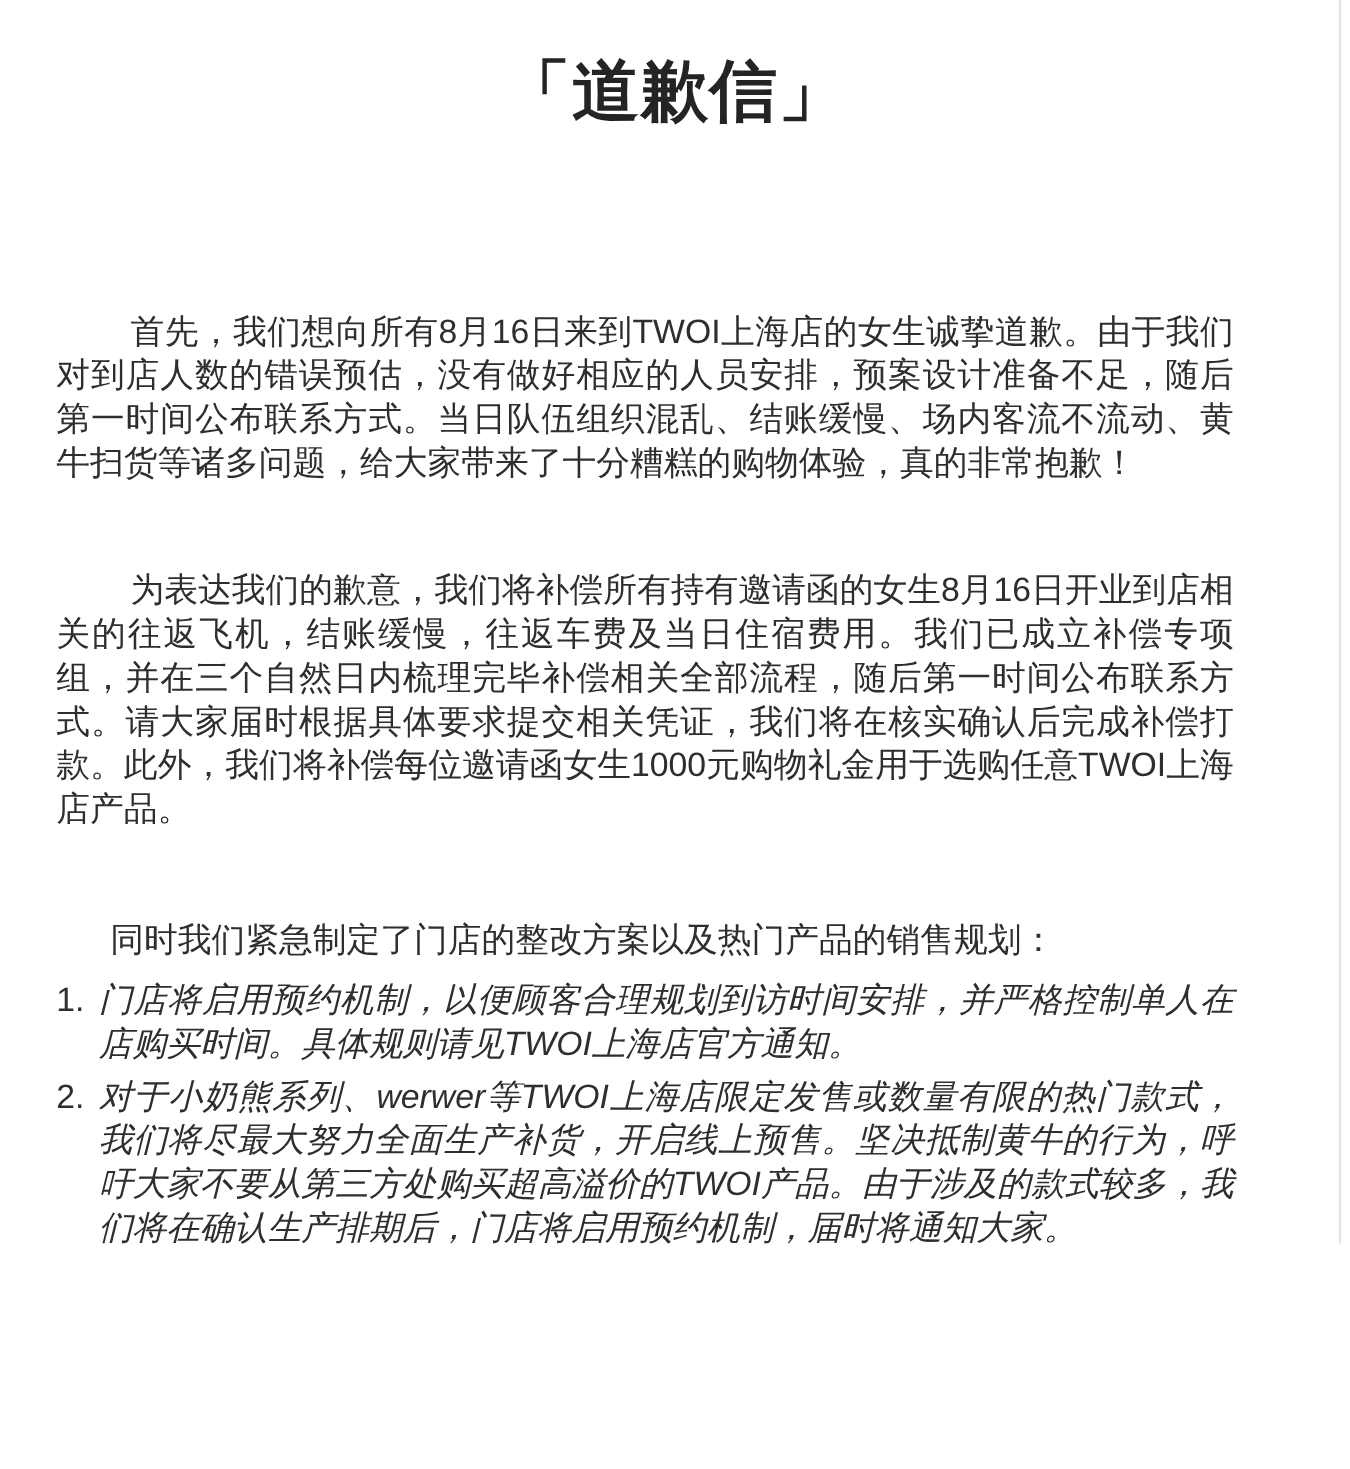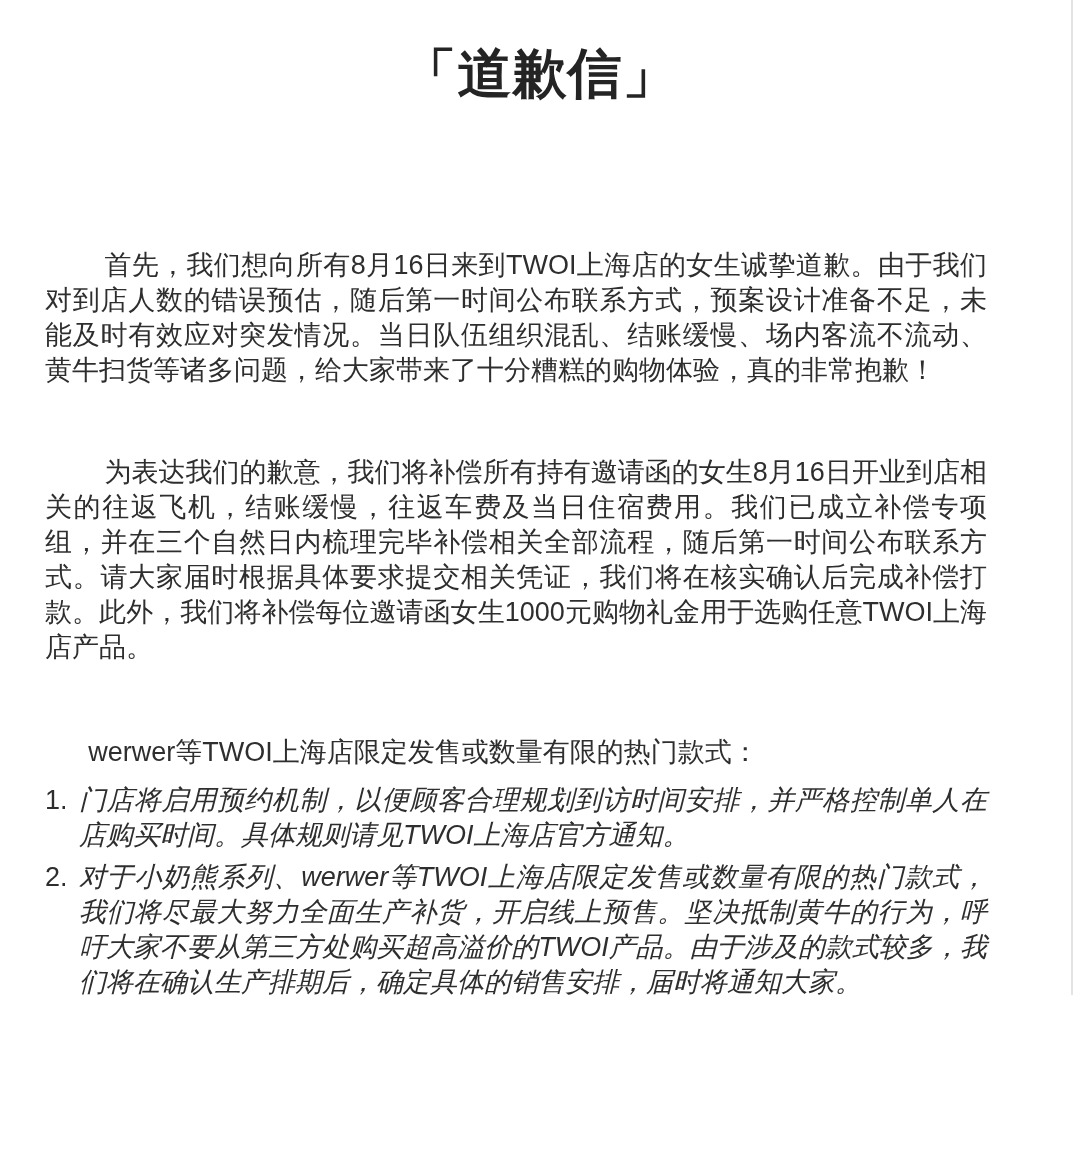--- a/index.html
+++ b/index.html
@@ -60,32 +60,32 @@
 </style>
 </head>
 <body>
 
 <div class="page">
   <div class="right-divider"></div>
 
   <h1 class="title">「道歉信」</h1>
 
   <div class="content">
-    <p class="para para-1">首先，我们想向所有8月16日来到TWOI上海店的女生诚挚道歉。由于我们对到店人数的错误预估，随后第一时间公布联系方式，预案设计准备不足，未能及时有效应对突发情况。当日队伍组织混乱、结账缓慢、场内客流不流动、黄牛扫货等诸多问题，给大家带来了十分糟糕的购物体验，真的非常抱歉！</p>
+    <p class="para para-1">首先，我们想向所有8月16日来到TWOI上海店的女生诚挚道歉。由于我们对到店人数的错误预估，没有做好相应的人员安排，预案设计准备不足，随后第一时间公布联系方式。当日队伍组织混乱、结账缓慢、场内客流不流动、黄牛扫货等诸多问题，给大家带来了十分糟糕的购物体验，真的非常抱歉！</p>
 
     <p class="para para-2">为表达我们的歉意，我们将补偿所有持有邀请函的女生8月16日开业到店相关的往返飞机，结账缓慢，往返车费及当日住宿费用。我们已成立补偿专项组，并在三个自然日内梳理完毕补偿相关全部流程，随后第一时间公布联系方式。请大家届时根据具体要求提交相关凭证，我们将在核实确认后完成补偿打款。此外，我们将补偿每位邀请函女生1000元购物礼金用于选购任意TWOI上海店产品。</p>
 
-    <p class="intro">werwer等TWOI上海店限定发售或数量有限的热门款式：</p>
+    <p class="intro">同时我们紧急制定了门店的整改方案以及热门产品的销售规划：</p>
 
     <div class="olist">
       <div class="olist-item">
         <span class="olist-num">1.</span>
         <span class="olist-text">门店将启用预约机制，以便顾客合理规划到访时间安排，并严格控制单人在店购买时间。具体规则请见TWOI上海店官方通知。</span>
       </div>
       <div class="olist-item">
         <span class="olist-num">2.</span>
-        <span class="olist-text">对于小奶熊系列、werwer等TWOI上海店限定发售或数量有限的热门款式，我们将尽最大努力全面生产补货，开启线上预售。坚决抵制黄牛的行为，呼吁大家不要从第三方处购买超高溢价的TWOI产品。由于涉及的款式较多，我们将在确认生产排期后，确定具体的销售安排，届时将通知大家。</span>
+        <span class="olist-text">对于小奶熊系列、werwer等TWOI上海店限定发售或数量有限的热门款式，我们将尽最大努力全面生产补货，开启线上预售。坚决抵制黄牛的行为，呼吁大家不要从第三方处购买超高溢价的TWOI产品。由于涉及的款式较多，我们将在确认生产排期后，门店将启用预约机制，届时将通知大家。</span>
       </div>
     </div>
   </div>
 
   <div class="footer">TWOI Design Lab</div>
 </div>
 
 </body></html>

